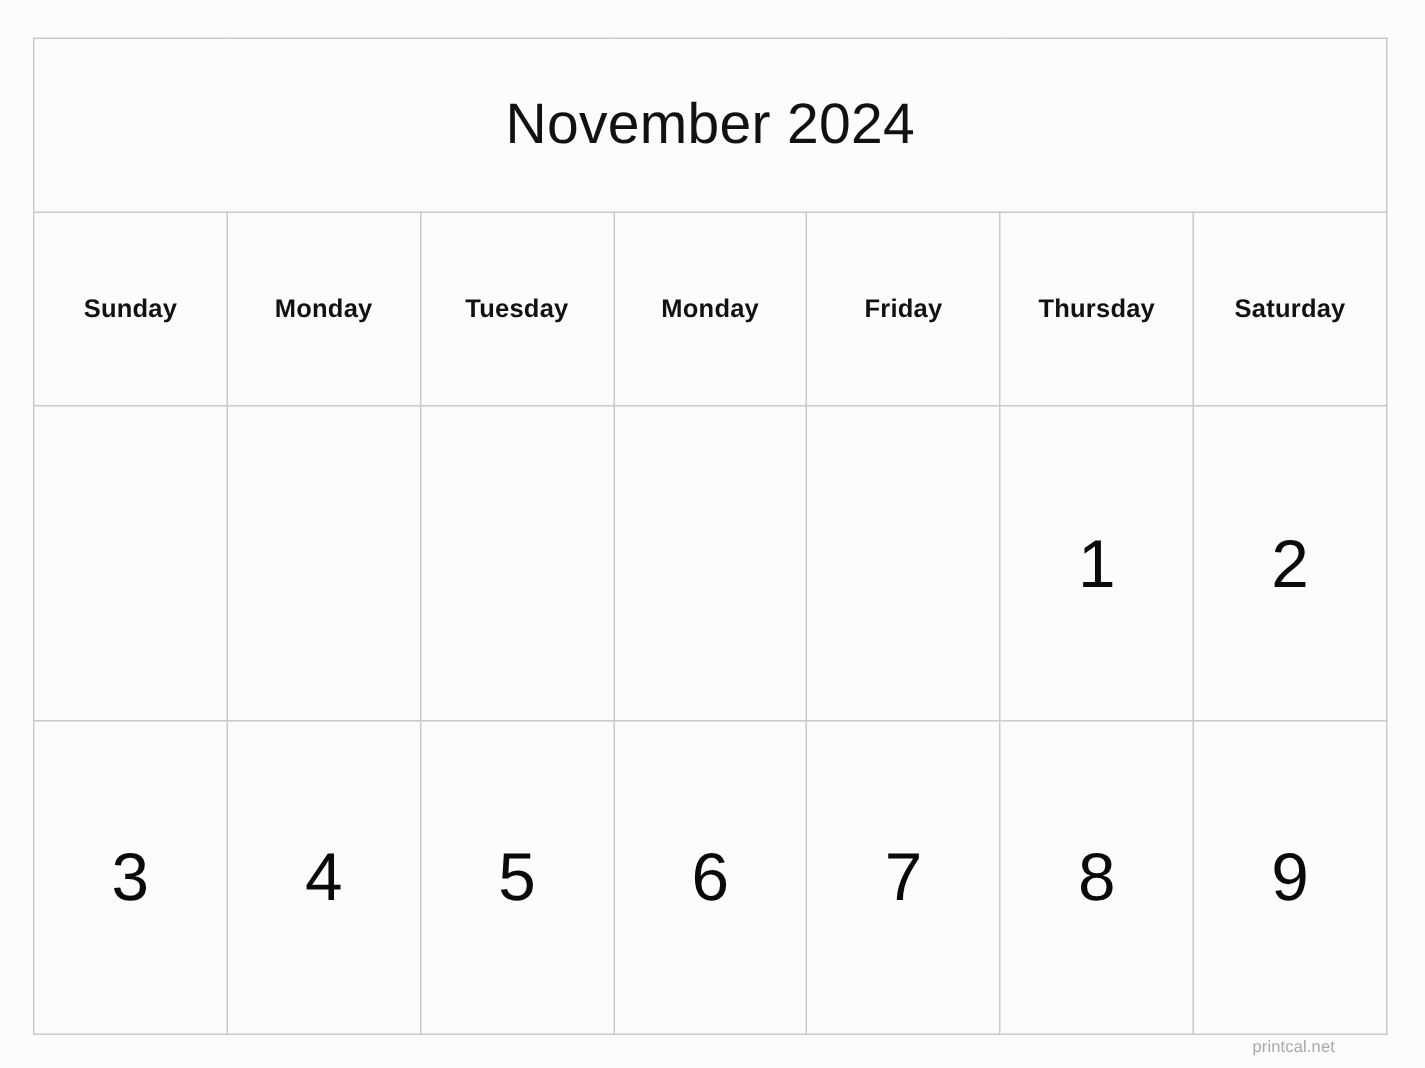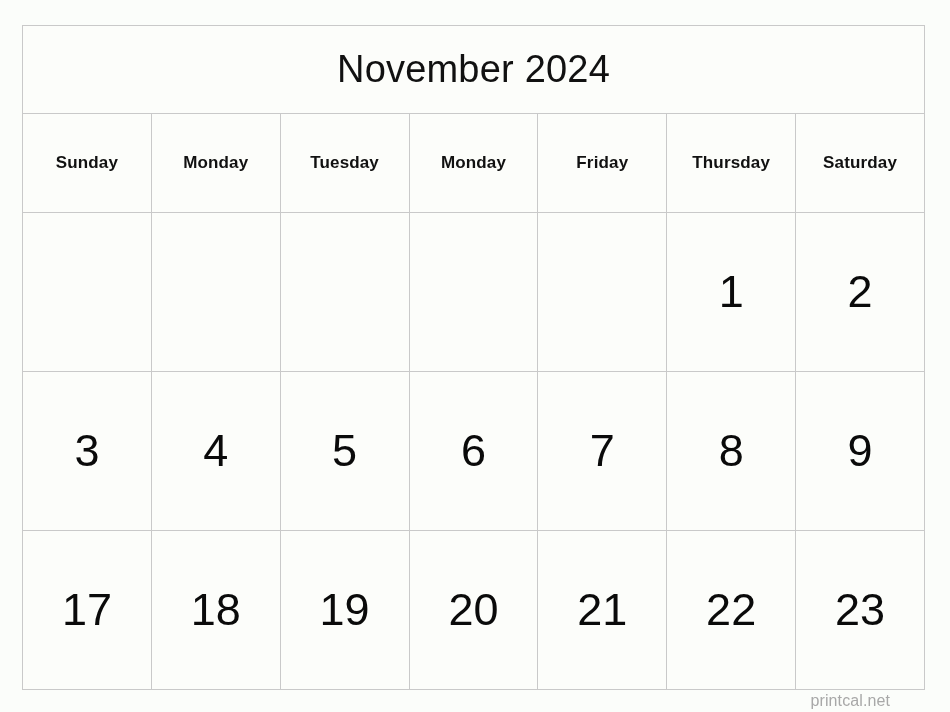--- a/index.html
+++ b/index.html
@@ -83,21 +83,21 @@
     display: block;
     width: 100%;
     text-align: center;
   }
 
   
   #watermark {
     position: absolute;
     right: 24px;
     top: 692px;
-    font-size: 16px;
+    font-size: 11px;
     color: #a8a8a8;
     letter-spacing: 0.1px;
     white-space: nowrap;
   }
 </style>
 </head>
 <body>
 
 <div id="calendar-page">
 
@@ -159,42 +159,19 @@
           </td>
         <td class="day-cell">
             <span class="day-number">8</span>
           </td>
         <td class="day-cell">
             <span class="day-number">9</span>
           </td>
       </tr>
 
 
-      <tr>
-        <td class="day-cell">
-            <span class="day-number">17</span>
-          </td>
-        <td class="day-cell">
-            <span class="day-number">18</span>
-          </td>
-        <td class="day-cell">
-            <span class="day-number">19</span>
-          </td>
-        <td class="day-cell">
-            <span class="day-number">20</span>
-          </td>
-        <td class="day-cell">
-            <span class="day-number">21</span>
-          </td>
-        <td class="day-cell">
-            <span class="day-number">22</span>
-          </td>
-        <td class="day-cell">
-            <span class="day-number">23</span>
-          </td>
-      </tr>
 
     </tbody>
   </table>
 
   <div id="watermark">printcal.net</div>
 
 </div>
 
 </body></html>

